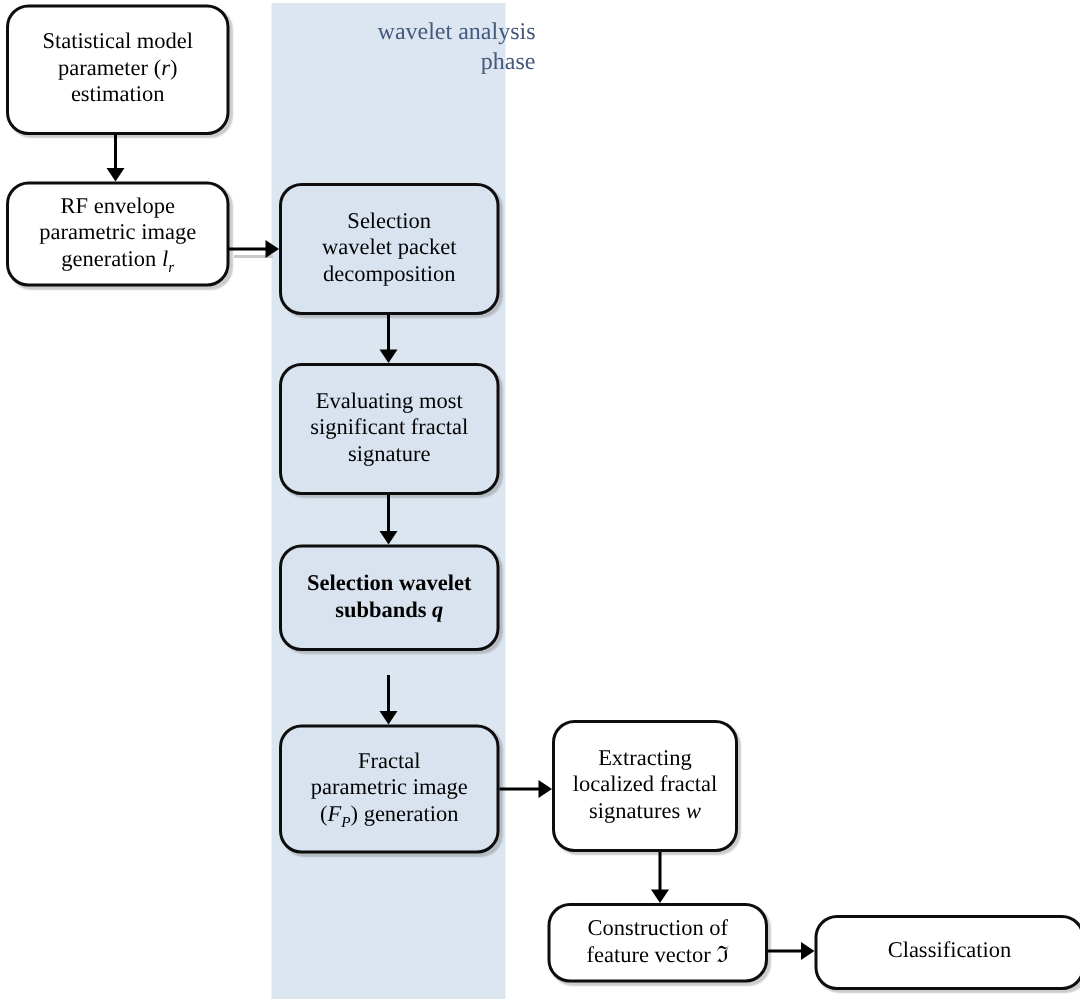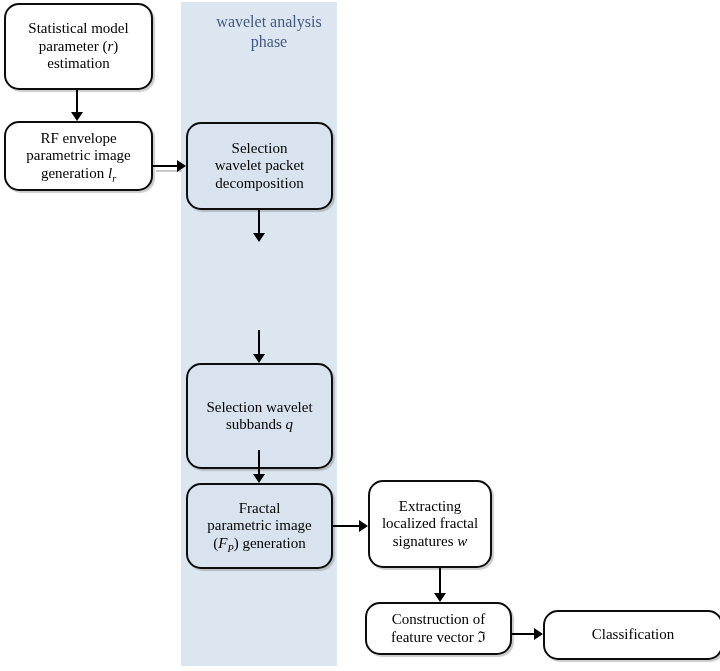--- a/index.html
+++ b/index.html
@@ -15,21 +15,21 @@
     color: #000;
   }
   .band {
     position: absolute;
     left: 181px; top: 2px; width: 156px; height: 664px;
     background: var(--band-fill, #dce6f1);
   }
   .band-label {
     position: absolute;
     left: 181px; top: 12px; width: 176px;
-    text-align: center;
+    text-align: right;
     font-size: 16px; line-height: 1.28;
     color: var(--band-label-text, #44597e);
   }
   .node {
     position: absolute;
     box-sizing: border-box;
     border: 2px solid var(--node-border, #0d0d0d);
     border-radius: 15px;
     display: flex; align-items: center; justify-content: center;
     text-align: center;
@@ -40,21 +40,21 @@
   .node.plain { background: var(--plain-node-fill, #ffffff); }
   .node.band-node { background: var(--band-node-fill, #d9e3f0); }
   .node-label { display: block; }
   .node-label .it { font-style: italic; }
   .node-label sub { font-size: 0.68em; line-height: 0; }
 
   #node-statistical    { left: 4px;   top: 3px;   width: 149px; height: 87px; }
   #node-rf             { left: 4px;   top: 121px; width: 149px; height: 70px; }
   #node-daubechies     { left: 186px; top: 122px; width: 147px; height: 88px; }
   #node-evaluating     { left: 186px; top: 242px; width: 147px; height: 88px; }
-  #node-selection      { left: 186px; top: 363px; width: 147px; height: 106px; }
+  #node-selection      { left: 186px; top: 363px; width: 147px; height: 71px; font-weight: bold; }
   #node-fractal        { left: 186px; top: 483px; width: 147px; height: 86px; }
   #node-extracting     { left: 368px; top: 480px; width: 124px; height: 88px; }
   #node-construction   { left: 365px; top: 602px; width: 147px; height: 53px; }
   #node-classification { left: 543px; top: 610px; width: 180px; height: 50px; }
 
   .shaft { position: absolute; background: var(--arrow, #000000); }
   .shaft.v { width: 2px; }
   .shaft.h { height: 2px; }
   .shaft.shadow { background: #c9c9c9; }
   .head { position: absolute; width: 0; height: 0; }
@@ -78,20 +78,23 @@
   <div class="band-label"><span>wavelet analysis</span><br><span>phase</span></div>
 
   <div class="node plain" id="node-statistical">
     <span class="node-label"><span>Statistical model</span><br><span>parameter (</span><span class="it">r</span><span>)</span><br><span>estimation</span></span>
   </div>
   <div class="node plain" id="node-rf">
     <span class="node-label"><span>RF envelope</span><br><span>parametric image</span><br><span>generation </span><span class="it">l</span><sub class="it">r</sub></span>
   </div>
   <div class="node band-node" id="node-daubechies">
     <span class="node-label"><span>Selection</span><br><span>wavelet packet</span><br><span>decomposition</span></span>
+  </div>
+  <div class="node band-node" id="node-evaluating">
+    <span class="node-label"><span>Evaluating most</span><br><span>significant fractal</span><br><span>signature</span></span>
   </div>
   <div class="node band-node" id="node-selection">
     <span class="node-label"><span>Selection wavelet</span><br><span>subbands </span><span class="it">q</span></span>
   </div>
   <div class="node band-node" id="node-fractal">
     <span class="node-label"><span>Fractal</span><br><span>parametric image</span><br><span>(</span><span class="it">F</span><sub class="it">P</sub><span>) generation</span></span>
   </div>
   <div class="node plain" id="node-extracting">
     <span class="node-label"><span>Extracting</span><br><span>localized fractal</span><br><span>signatures </span><span class="it">w</span></span>
   </div>

